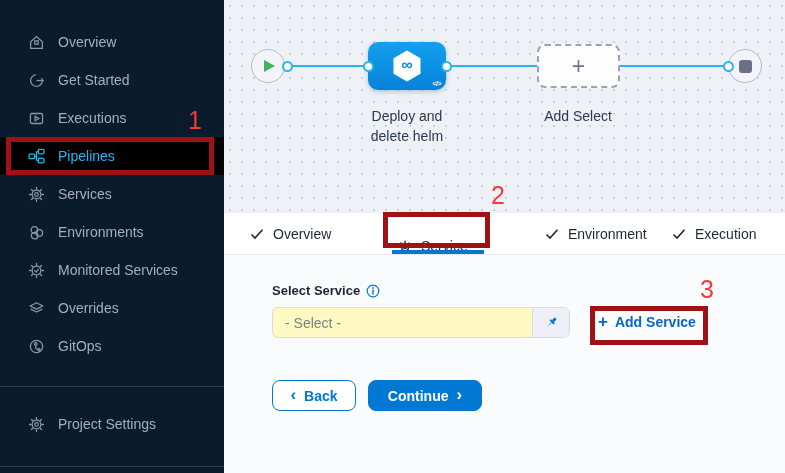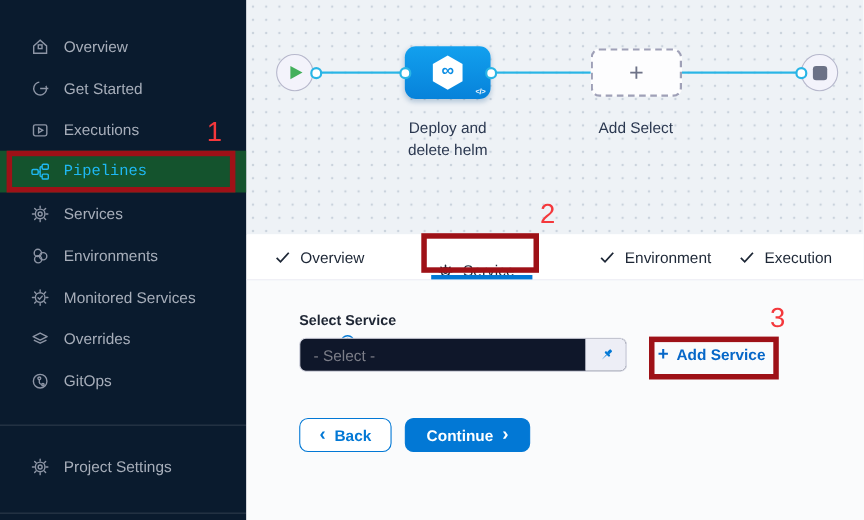--- a/index.html
+++ b/index.html
@@ -7,21 +7,21 @@
   body { font-family:"Liberation Sans", sans-serif; background:#fafbfc; }
   .page { position:relative; width:785px; height:473px; overflow:hidden; }
 
   
   .sidebar { position:absolute; left:0; top:0; width:224px; height:473px;
              background:#0a1b2e; }
   .nav { position:absolute; top:23px; left:0; right:0; }
   .nav-item { display:flex; align-items:center; gap:13px; height:38px;
               padding-left:28px; color:#a7aeba; font-size:14px; cursor:pointer; }
   .nav-item .ic { width:17px; height:17px; stroke:#8d95a5; fill:none; stroke-width:1.2; flex:0 0 auto; }
-  .nav-item.selected { background:#14532d; color:#1fb8f3;font-family:Liberation Mono, monospace; }
+  .nav-item.selected { background:#000000; color:#1fb8f3; }
   .nav-item.selected .ic { stroke:#1fb8f3; }
   .sb-divider { position:absolute; left:0; right:0; height:1px; background:rgba(255,255,255,0.14); }
   .footer-item { position:absolute; top:405px; }
 
   
   .main { position:absolute; left:224px; top:0; width:561px; height:473px; }
 
   
   .canvas { position:absolute; left:0; top:0; width:561px; height:213px;
             background-color:#eef2f6;
@@ -60,25 +60,25 @@
   .tabbar { position:absolute; left:0; top:213px; width:561px; height:42px;
             background:#ffffff; border-bottom:1px solid #e6e7f1; }
   .tab { position:absolute; top:0; bottom:0; display:flex; align-items:center; gap:9px;
          font-size:14px; color:#1d2736; font-weight:500; cursor:pointer; }
   .tab .tic { width:14px; height:14px; stroke:#1d2736; fill:none; stroke-width:1.6; flex:0 0 auto; }
   .tab.active::after { content:""; position:absolute; left:-6px; right:-16px; bottom:0;
                        height:4px; background:#0278d5; }
 
   
   .formarea { position:absolute; left:0; top:255px; width:561px; height:218px; background:#fafbfc; }
-  .field-label-row { position:absolute; left:48px; top:28px; display:flex; align-items:center; gap:6px;flex-direction:column; }
+  .field-label-row { position:absolute; left:48px; top:28px; display:flex; align-items:center; gap:6px; }
   .field-label { font-size:13px; font-weight:bold; color:#1d2533; }
   .info-icon { width:14px; height:14px; }
   .select-box { position:absolute; left:48px; top:52px; width:298px; height:31px;
-                background:#0f172a; border:1px solid #d9dae5; border-radius:6px;
+                background:#fef9c3; border:1px solid #d9dae5; border-radius:6px;
                 display:flex; align-items:stretch; cursor:pointer; }
   .select-value { flex:1; display:flex; align-items:center; padding-left:12px;
                   font-size:14px; color:#7c7e88; }
   .pin-seg { width:37px; background:#edeef6; border-left:1px solid #d9dae5;
              border-radius:0 5px 5px 0; display:flex; align-items:center; justify-content:center;
              cursor:pointer; }
   .add-service { position:absolute; left:374px; top:58px; display:flex; align-items:center; gap:7px;
                  color:#0667c8; cursor:pointer; }
   .add-service .plus { font-size:17px; font-weight:bold; line-height:1; }
   .add-service .lbl { font-size:14px; font-weight:bold; }

